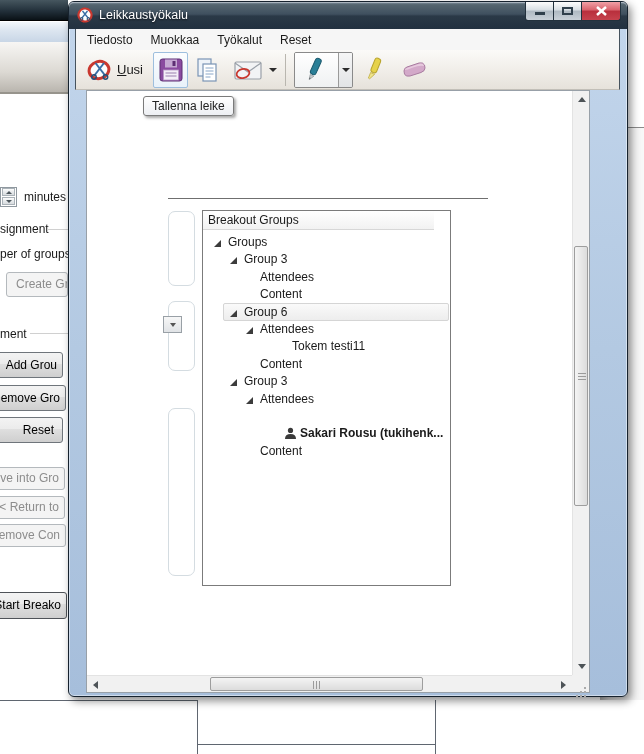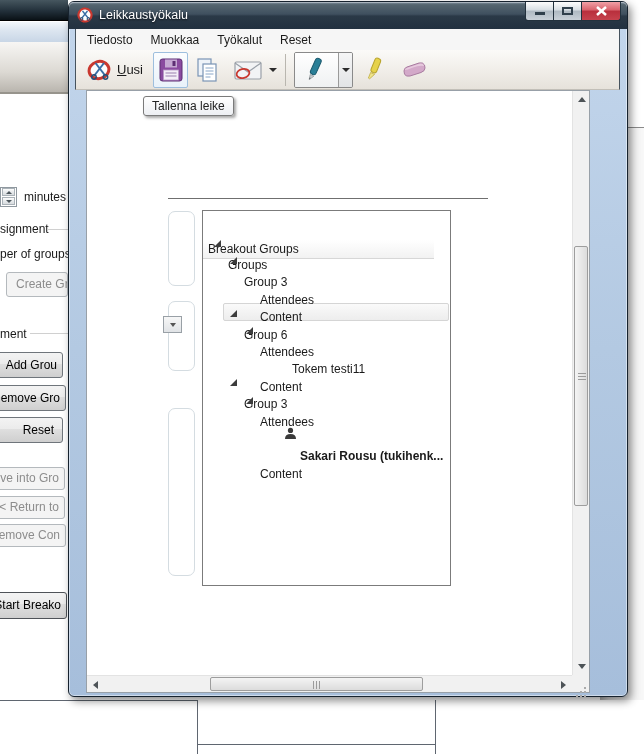--- a/index.html
+++ b/index.html
@@ -101,23 +101,23 @@
   .snip-gb { position:absolute; width:27px; border:1px solid #d4dce1; border-radius:7px; background:#fff; }
   .gb1 { left:81px; top:120px; height:75px; }
   .gb2 { left:81px; top:210px; height:70px; }
   .gb3 { left:81px; top:317px; height:168px; }
   .snip-dd { position:absolute; left:76px; top:225px; width:19px; height:17px; border:1px solid #99a0a6;
     background:linear-gradient(180deg,#f7f7f7,#e0e3e6); display:flex; align-items:center; justify-content:center; z-index:2; }
   .snip-dd .caret-down { border-top-color:#555; border-left-width:3px; border-right-width:3px; border-top-width:4px; }
 
   .panel { position:absolute; left:115px; top:119px; width:249px; height:376px; border:1px solid #7b7b7b; background:#fff; }
   .panel-header { position:absolute; left:0; right:16px; top:0; height:19px; line-height:19px; padding-left:5px;
-    font-size:12px; color:#1a1a1a; background:linear-gradient(180deg,#ffffff,#f2f2f2); border-bottom:1px solid #d7d7d7;margin-top:29px; }
+    font-size:12px; color:#1a1a1a; background:linear-gradient(180deg,#ffffff,#f2f2f2); border-bottom:1px solid #d7d7d7; }
   .trow { position:absolute; left:1px; right:1px; height:17px; line-height:17px; font-size:12px; color:#1a1a1a; }
-  .trow .lbl { position:absolute; white-space:nowrap; overflow:hidden; max-width:160px;margin-top:23px; }
+  .trow .lbl { position:absolute; white-space:nowrap; overflow:hidden; max-width:160px; }
   .trow.bold .lbl { font-weight:bold; max-width:150px; }
   .exp { position:absolute; top:6px; width:0; height:0; border-left:7px solid transparent; border-bottom:7px solid #3c3c3c; }
   .sel-row { position:absolute; left:20px; width:226px; top:92px; height:18px; border:1px solid #d5d5d5;
     border-radius:2px; background:linear-gradient(180deg,#fafafa,#ededed); }
   .person { position:absolute; top:2px; width:13px; height:13px; }
 
   
   .vscroll { position:absolute; right:0; top:0; width:17px; height:584px; background:#f1f1f1; border-left:1px solid #e3e3e3; }
   .hscroll { position:absolute; left:0; bottom:0; height:17px; width:485px; background:#f1f1f1; border-top:1px solid #e3e3e3; }
   .scroll-btn { position:absolute; width:17px; height:17px; display:flex; align-items:center; justify-content:center; }

